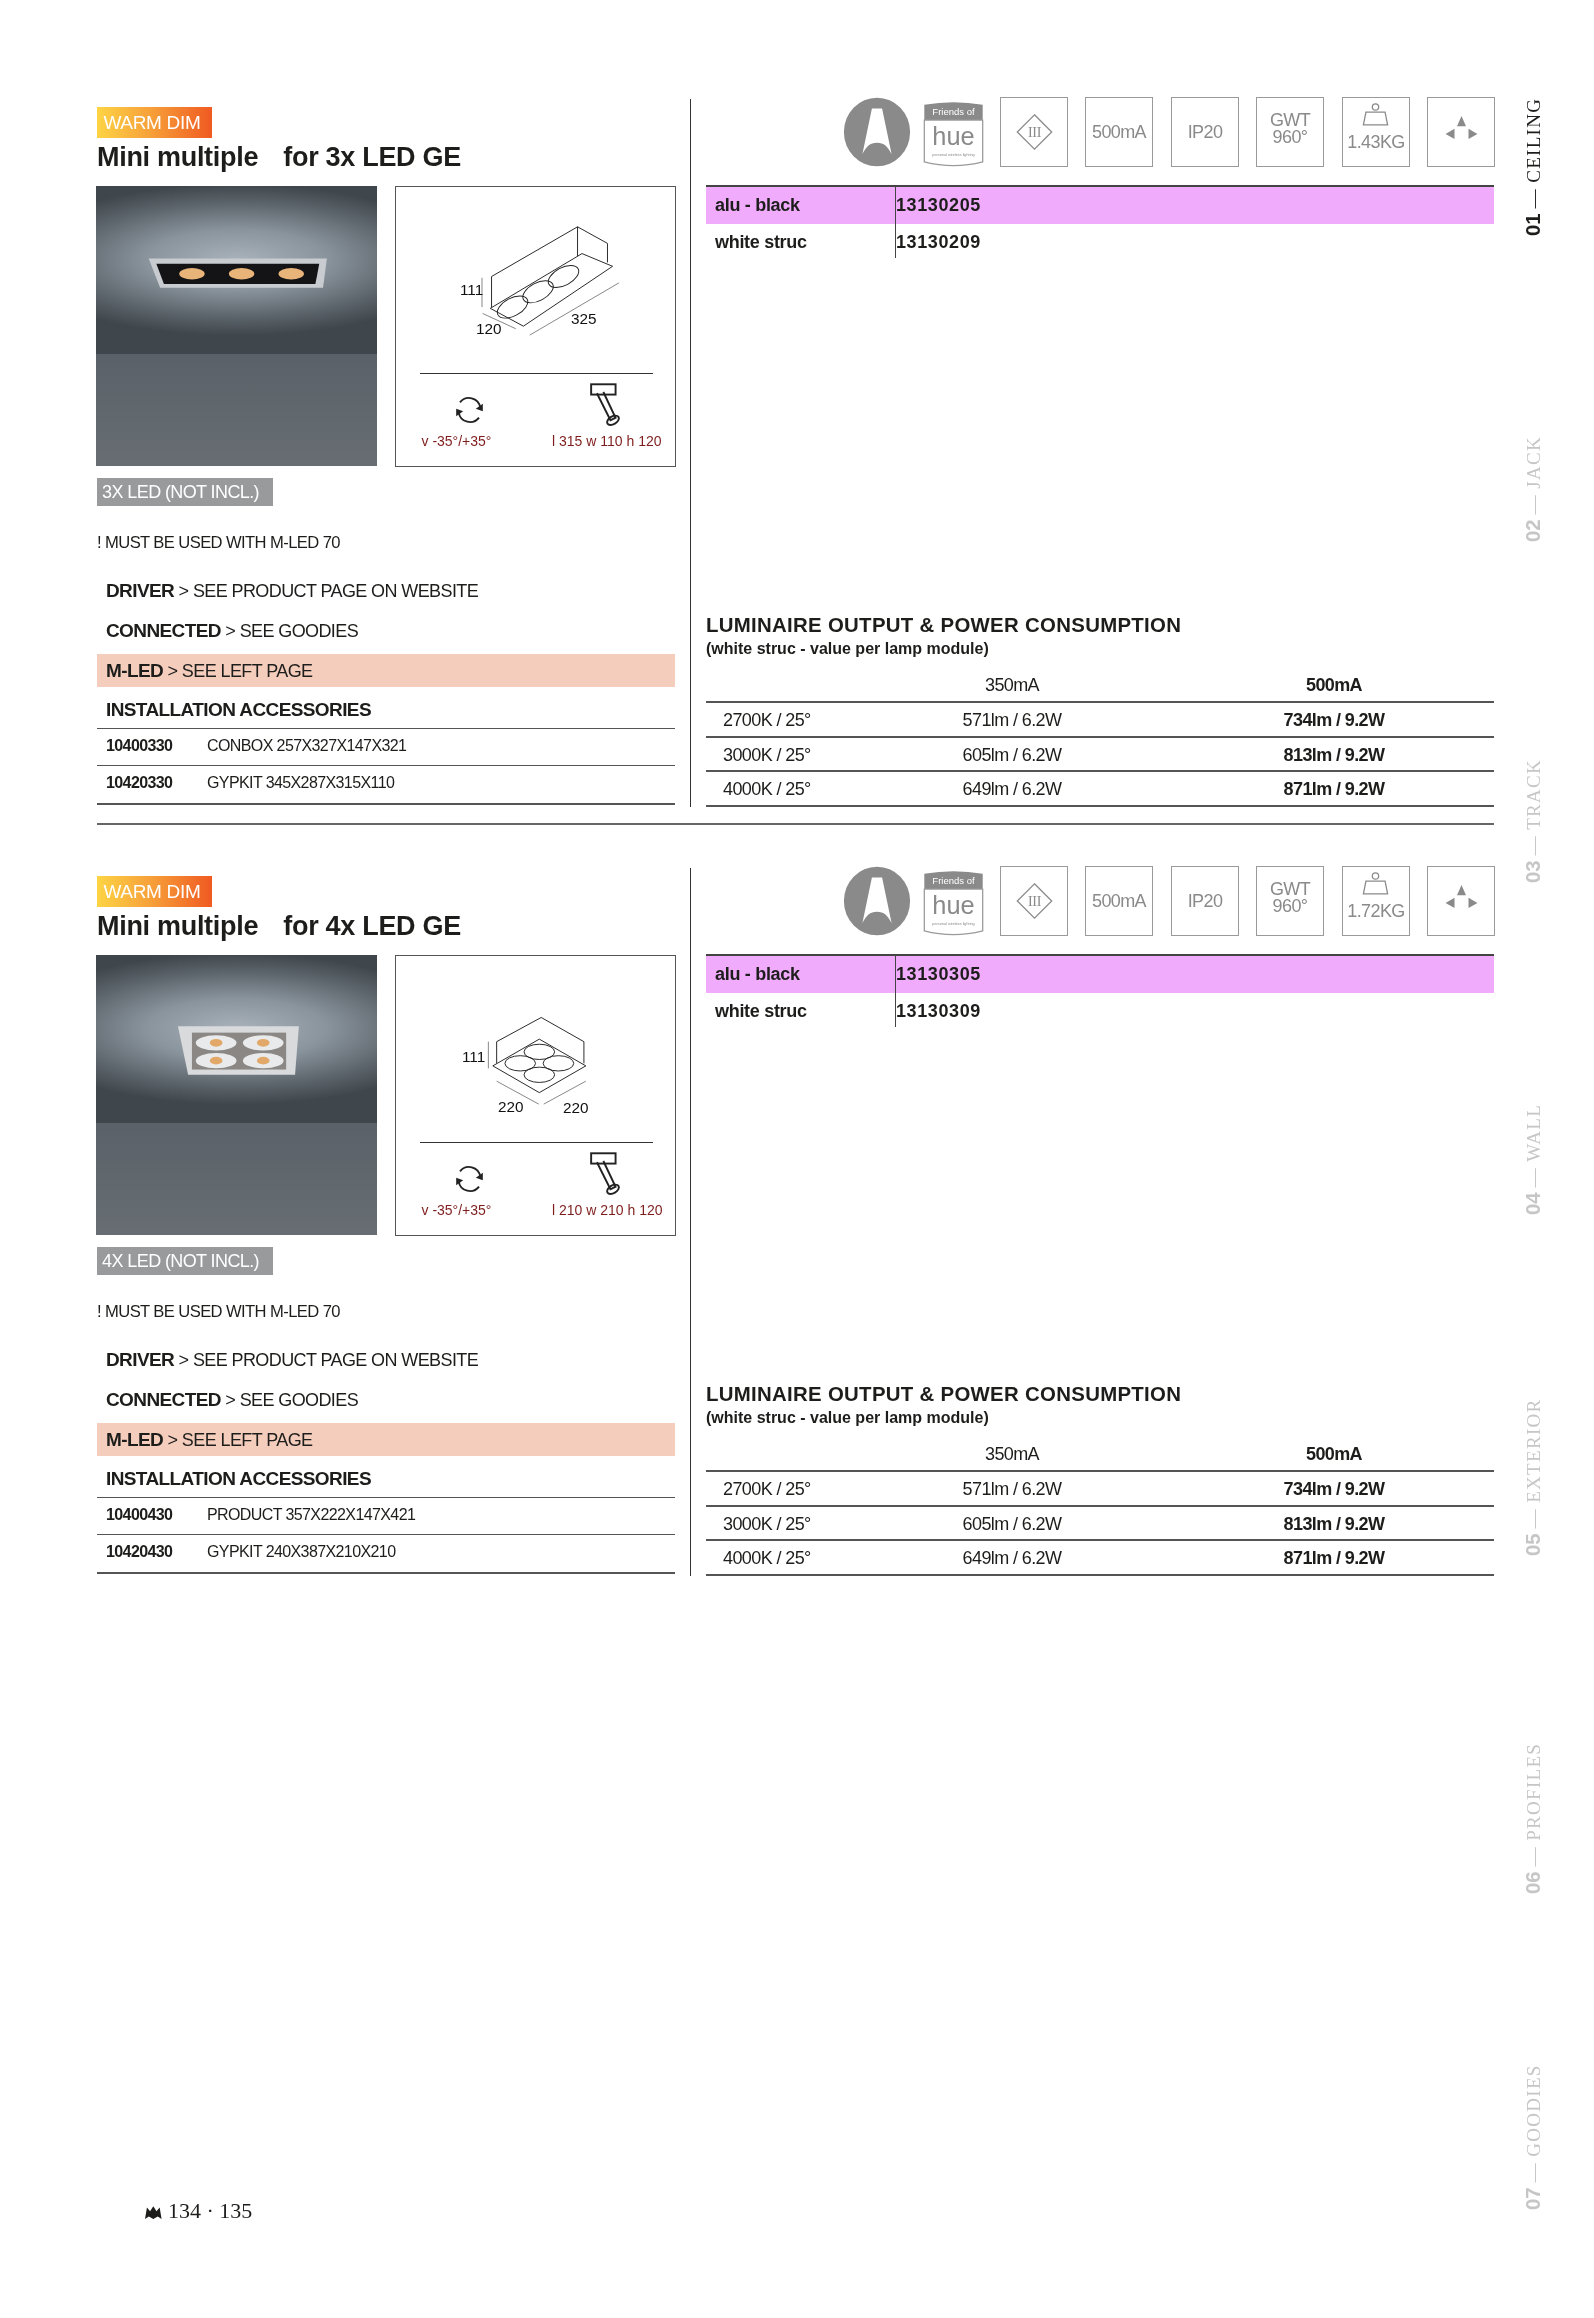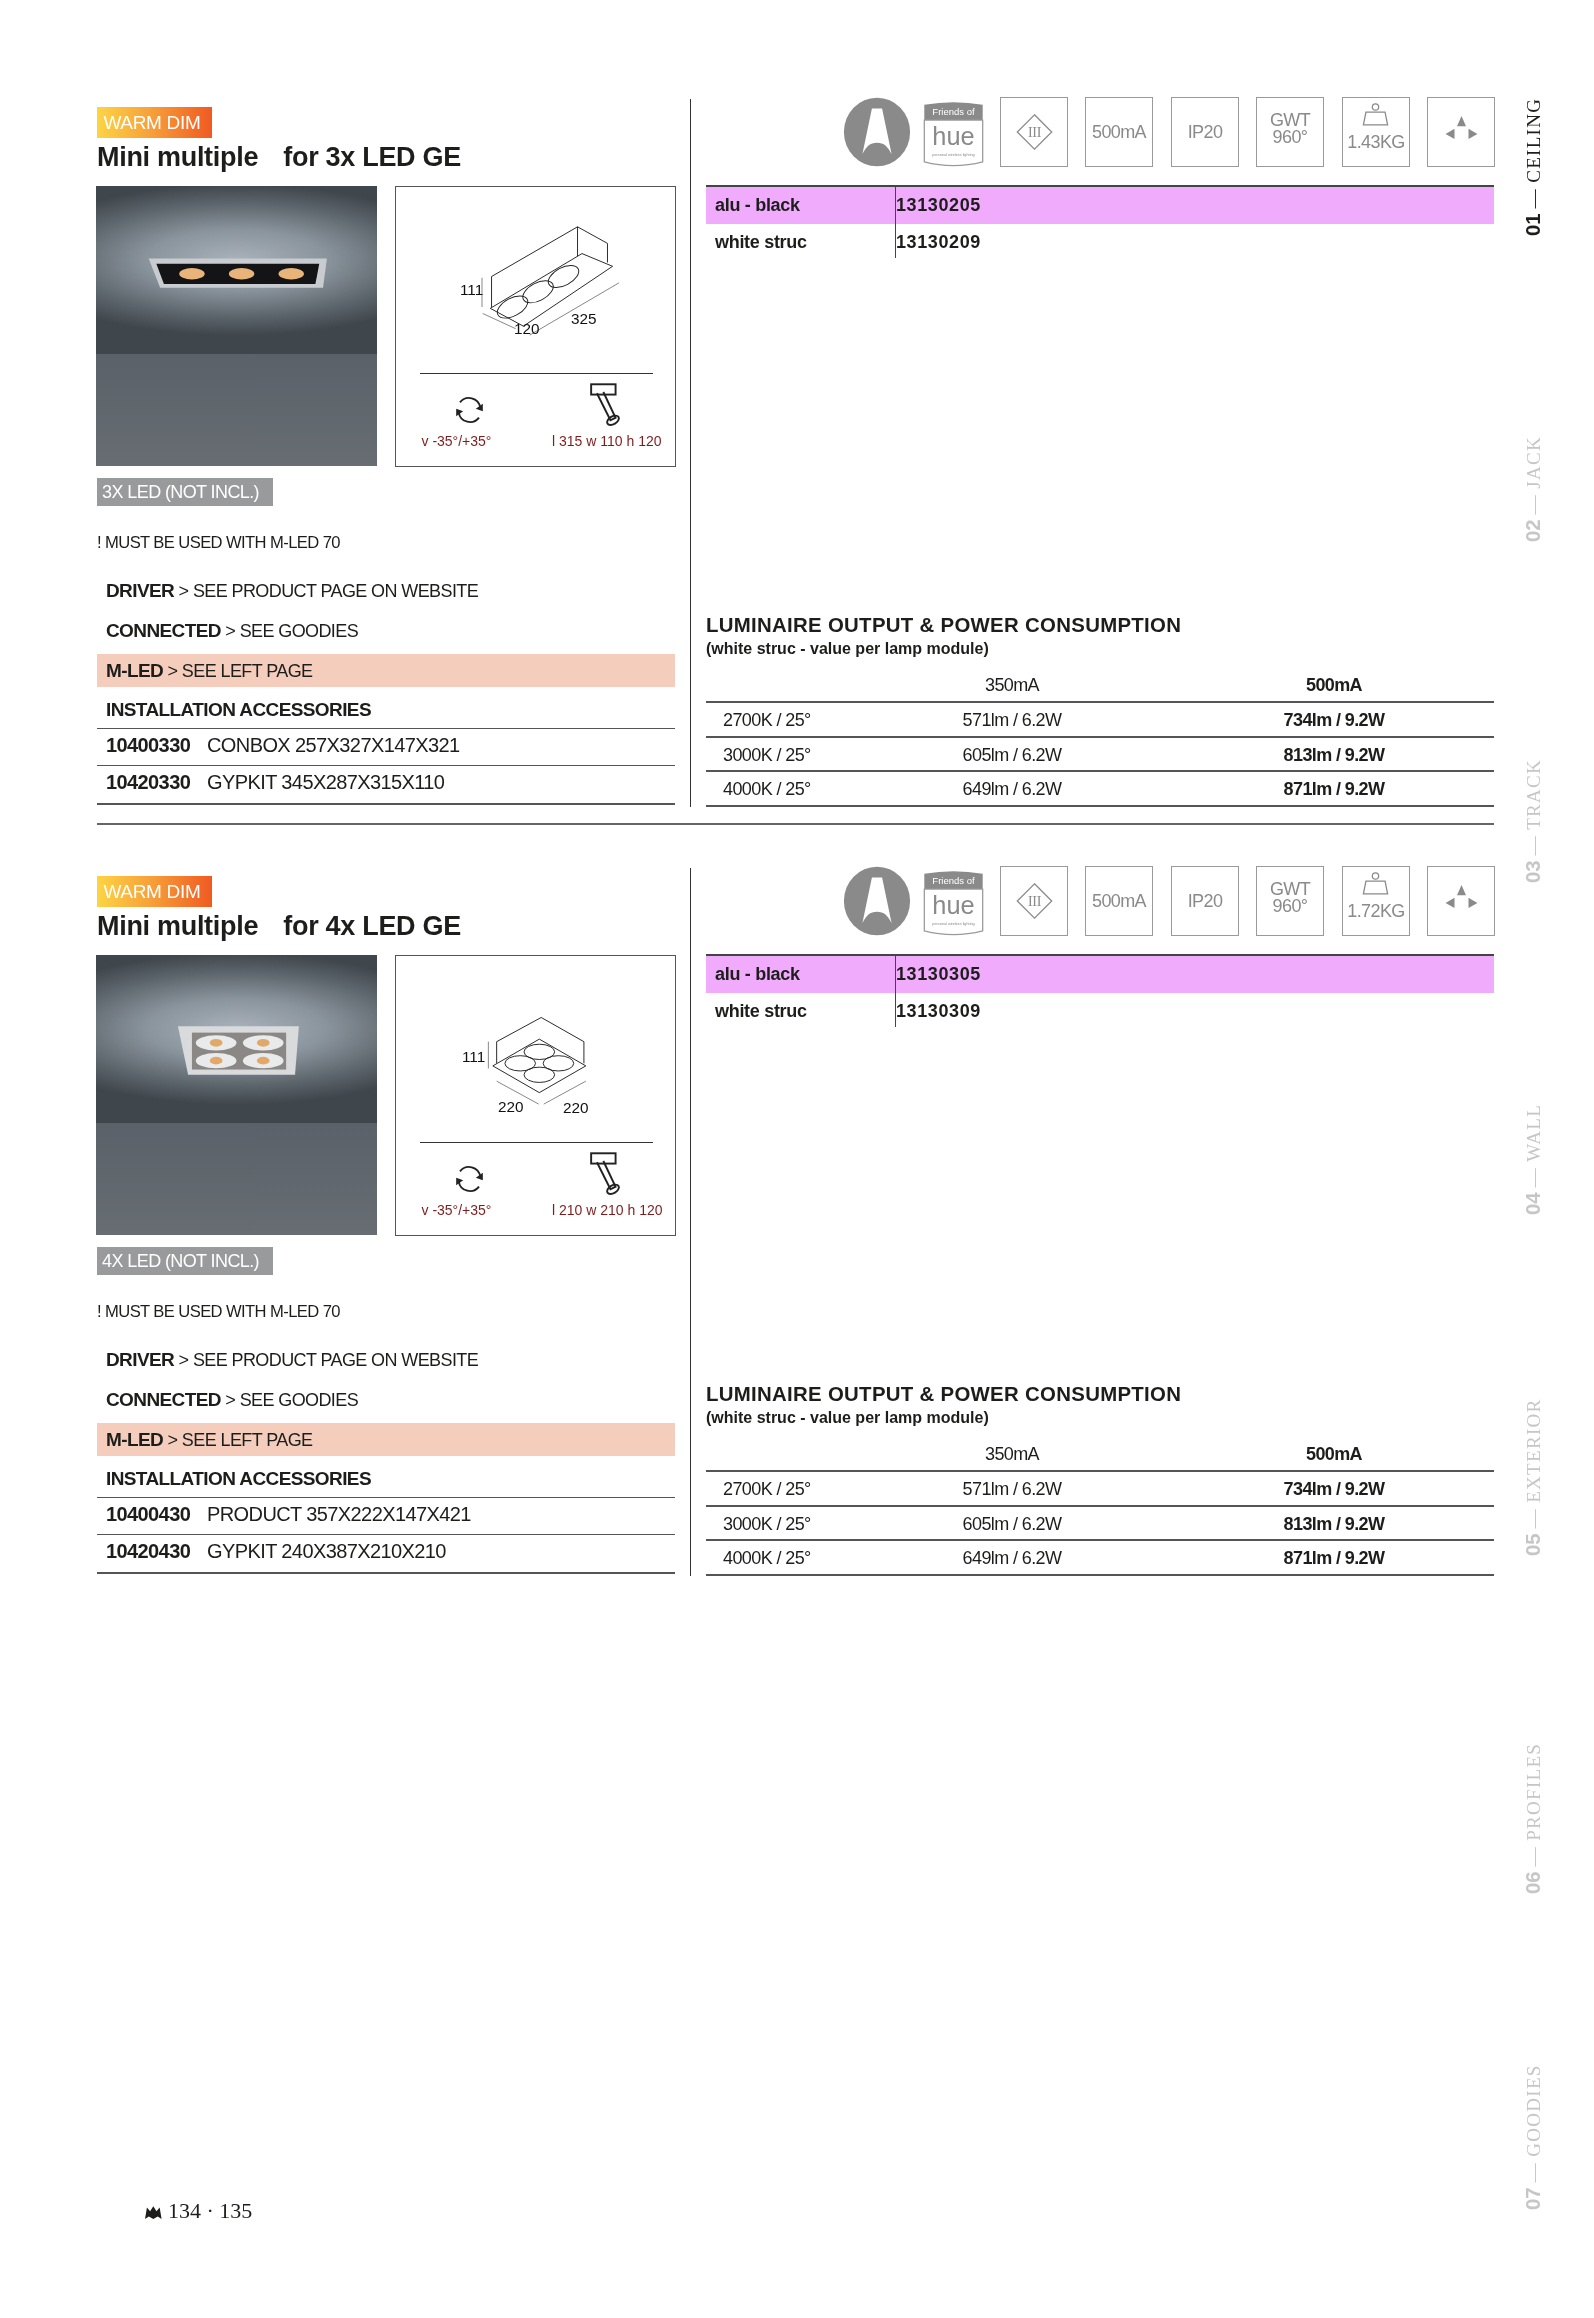--- a/index.html
+++ b/index.html
@@ -17,21 +17,21 @@
   .drawbox .sep{position:absolute;left:23.6px;top:186px;width:233px;height:1.3px;background:#333;}
   .dimtxt{position:absolute;font-size:15.3px;color:#111;}
   .lbl-small{position:absolute;font-size:14px;color:#7f1d1d;white-space:nowrap;}
   .vdiv{position:absolute;left:690px;width:1.3px;background:#333;}
   .ledtag{position:absolute;left:97px;top:478px;width:176px;height:28px;background:#999a9c;color:#fff;font-size:18px;line-height:28px;padding-left:5.1px;box-sizing:border-box;letter-spacing:-0.6px;}
   .must{position:absolute;left:97px;top:533px;font-size:16.6px;letter-spacing:-0.6px;}
   .infoline{position:absolute;left:97px;width:578px;height:33px;line-height:33px;font-size:19px;letter-spacing:-0.6px;padding-left:9px;box-sizing:border-box;}
   .infoline b{font-weight:700;}
   .infoline .lt{font-weight:400;font-size:18px;}
   .infoline.hl{background:#f4cdbc;}
-  .acc-row{position:absolute;left:97px;width:578px;height:36px;border-top:1.9px solid #555;box-sizing:border-box;font-size:20px;line-height:33px;letter-spacing:-0.6px;}
+  .acc-row{position:absolute;left:97px;width:578px;height:36px;border-top:1.9px solid #555;box-sizing:border-box;font-size:16px;line-height:33px;letter-spacing:-0.6px;}
   .acc-row .code{position:absolute;left:9px;font-weight:700;}
   .acc-row .desc{position:absolute;left:110px;font-weight:400;}
   .acc-bottom{position:absolute;left:97px;width:578px;height:1.9px;background:#555;}
   .icons{position:absolute;top:97px;left:843px;height:74px;}
   .icon-box{position:absolute;top:0;width:68px;height:70px;border:1.3px solid #9a9a9a;box-sizing:border-box;color:#8a8a8a;text-align:center;font-size:18px;letter-spacing:-0.6px;}
   .icon-logo{position:absolute;top:0;left:0;width:68px;height:70px;}
   .hue{position:absolute;top:3.8px;left:80px;width:61px;height:66px;}
   .arttbl{position:absolute;left:706px;width:788px;top:185px;}
   .arttbl .topline{position:absolute;left:0;top:0;width:788px;height:1.9px;background:#444;}
   .arttbl .row{position:absolute;left:0;width:788px;height:37px;font-size:18px;line-height:37px;}
@@ -80,21 +80,21 @@
           <polyline points="150,188 150,140 285,62 285,108" fill="none" stroke="#222" stroke-width="1.5"></polyline>
           <polyline points="285,62 332,88 332,118" fill="none" stroke="#222" stroke-width="1.5"></polyline>
           <ellipse cx="183" cy="188" rx="26" ry="14" transform="rotate(-28 183 188)" fill="none" stroke="#222" stroke-width="1.5"></ellipse>
           <ellipse cx="223" cy="164" rx="26" ry="14" transform="rotate(-28 223 164)" fill="none" stroke="#222" stroke-width="1.5"></ellipse>
           <ellipse cx="263" cy="140" rx="26" ry="14" transform="rotate(-28 263 140)" fill="none" stroke="#222" stroke-width="1.5"></ellipse>
           <line x1="135" y1="142" x2="135" y2="188" stroke="#444" stroke-width="1"></line>
           <line x1="136" y1="198" x2="188" y2="222" stroke="#444" stroke-width="1"></line>
           <line x1="210" y1="232" x2="350" y2="150" stroke="#444" stroke-width="1"></line>
         </svg>
     <div class="dimtxt dim-h" style="left: 64px; top: 94px;">111</div>
-    <div class="dimtxt dim-w" style="left: 80px; top: 133px; margin-left: 38px;">120</div>
+    <div class="dimtxt dim-w" style="left: 80px; top: 133px;">120</div>
     <div class="dimtxt dim-l" style="left: 175px; top: 123px;">325</div>
     <div class="sep"></div>
     <svg class="abs" width="45" height="38" style="left:51px;top:204px" viewBox="0 0 70 60">
       <path d="M20 18 A18 18 0 0 1 52 26" fill="none" stroke="#222" stroke-width="3"></path>
       <path d="M50 42 A18 18 0 0 1 18 34" fill="none" stroke="#222" stroke-width="3"></path>
       <polygon points="56,20 56,32 45,28" fill="#222"></polygon>
       <polygon points="14,40 14,28 25,32" fill="#222"></polygon>
     </svg>
     <svg class="abs" width="45" height="45" style="left:190px;top:196px" viewBox="0 0 70 70">
       <rect x="8" y="2" width="38" height="16" fill="none" stroke="#222" stroke-width="3"></rect>

